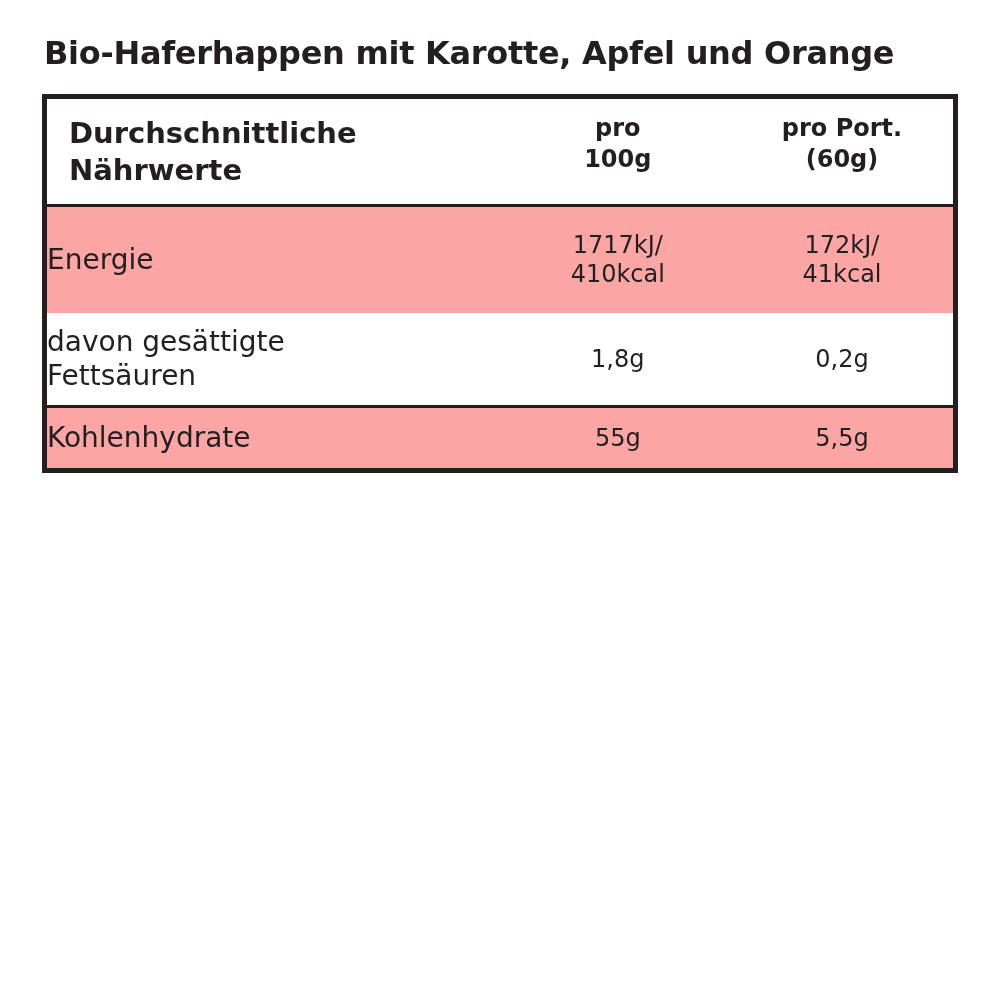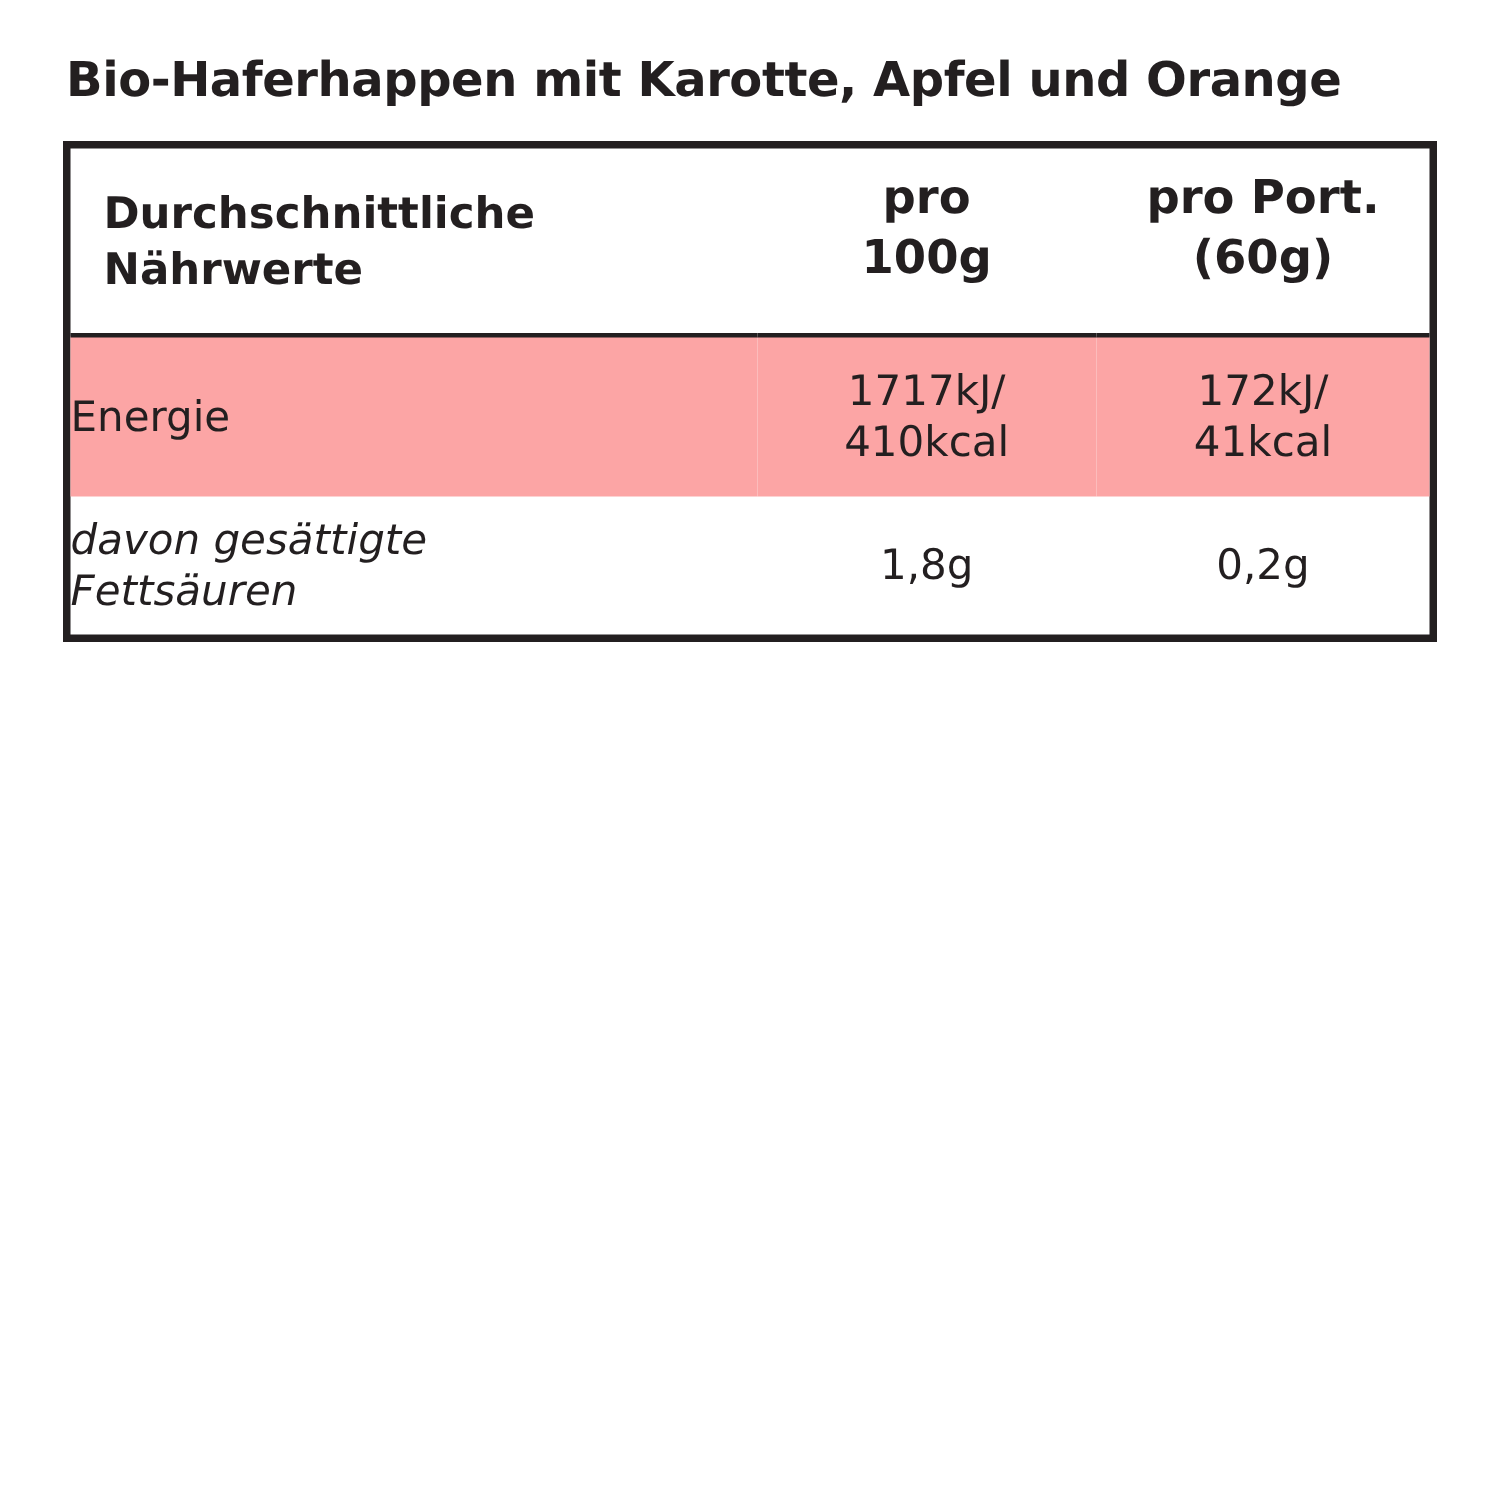--- a/index.html
+++ b/index.html
@@ -57,40 +57,39 @@
   }
   .green {
     background: #fca5a5;
   }
   .cell-label {
     font-size: 28px;
     padding: 6px 0 6px 22px;
     line-height: 1.22;
   }
   .cell-num {
-    font-size: 28px;
+    font-size: 24px;
     text-align: center;
     line-height: 1.22;
     padding: 6px 10px 6px 10px;
   }
   .head .cell-label {
     font-weight: bold;
     font-size: 29px;
     padding: 14px 0 14px 22px;
     line-height: 1.28;
   }
   .head .cell-num {
     font-weight: bold;
-    font-size: 31px;
+    font-size: 24px;
     line-height: 1.28;
     padding: 14px 6px 30px 6px;
   }
   .indent {
     padding-left: 54px;
-    font-style: italic;
   }
   .twoline {
     line-height: 1.24;
   }
   .h-energy td { height: 106px; }
   .h-fat td { height: 60px; }
   .h-sat td { height: 92px; }
   .h-carb td { height: 60px; }
   .h-sugar td { height: 58px; }
   .h-fiber td { height: 60px; }
@@ -143,20 +142,25 @@
 
         <tr class="h-sat">
           <td class="cell-label indent twoline">
             <div>davon gesättigte</div>
             <div>Fettsäuren</div>
           </td>
           <td class="cell-num">1,8g</td>
           <td class="cell-num">0,2g</td>
         </tr>
 
+        <tr class="row-sep green h-carb">
+          <td class="cell-label">Kohlenhydrate</td>
+          <td class="cell-num">55g</td>
+          <td class="cell-num">5,5g</td>
+        </tr>
 
 
 
 
       </tbody>
     </table>
   </div>
 
 </div>
 

